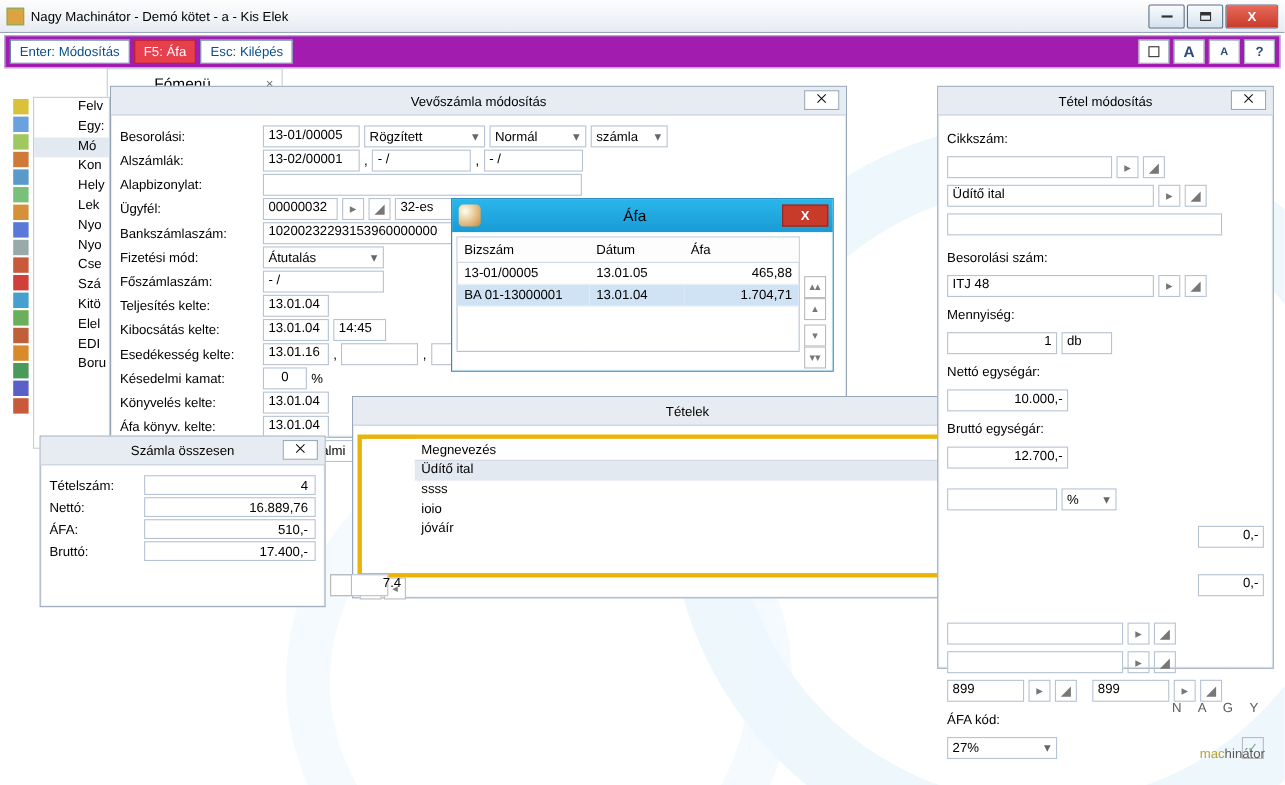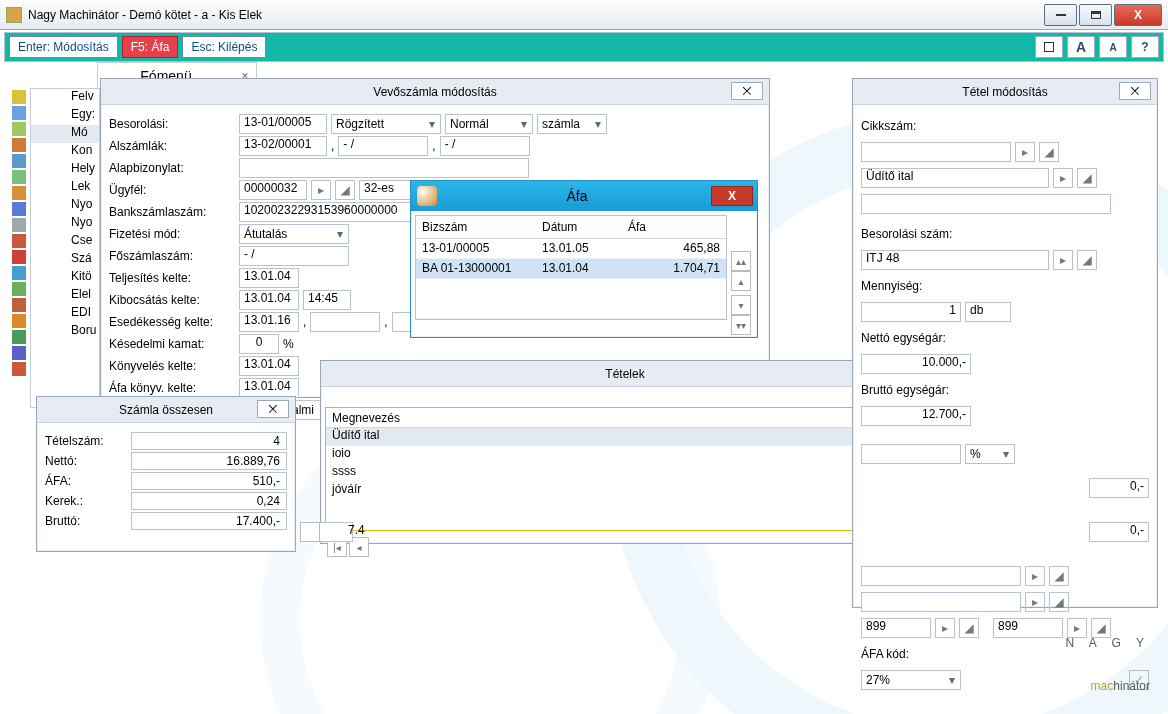--- a/index.html
+++ b/index.html
@@ -10,21 +10,21 @@
   .titlebar .appicon { width:16px; height:16px; background:#d9a441; border:1px solid #8a6; margin-right:6px; }
   .titlebar .title { flex:1; color:#000; }
   .winbtns { display:flex; gap:0; }
   .winbtn { width:33px; height:22px; border:1px solid #5a6f84; border-radius:2px; margin-left:2px; display:flex; align-items:center; justify-content:center; background:linear-gradient(#f7fbff,#d6e2ee); }
   .winbtn.close { background:linear-gradient(#e86a5a,#c83a2a); color:#fff; width:48px; }
   .winbtn.close .x{color:#fff;font-weight:bold;}
   .winbtn .sq{width:10px;height:8px;border:1px solid #333;border-top-width:3px;}
   .winbtn .min{width:10px;height:2px;background:#333;}
 
   
-  .toolbar { height:30px; border:1px solid #b3c2d3; margin:2px 4px; background:#14b8a6; display:flex; align-items:center; padding:0 4px; gap:4px; }
+  .toolbar { height:30px; border:1px solid #b3c2d3; margin:2px 4px; background:#a21caf; display:flex; align-items:center; padding:0 4px; gap:4px; }
   .tbtn { height:22px; padding:2px 8px; border:1px solid #6a87a7; background:#fff; color:#0a4d8c; display:inline-flex; align-items:center; }
   .tbtn.red { background:#e73f4c; color:#fff; border-color:#b02030; }
   .tbtn.red span{color:#fff;}
   .toolbar .spacer{flex:1;}
   .sqbtn{width:28px;height:22px;border:1px solid #9aaabc;background:#fff;display:flex;align-items:center;justify-content:center;}
   .sqbtn .inner{width:10px;height:10px;border:1px solid #333;}
   .sqbtn.qs{font-weight:bold;color:#2a4a7a;}
 
   
   .mdi { position:absolute; border:1px solid #98a7b8; background:#fff; box-shadow:0 0 0 1px #edf2f8 inset; }
@@ -79,21 +79,21 @@
   .afa .bluetitle .close{width:42px;height:20px;background:#c83a2a;color:#fff;display:flex;align-items:center;justify-content:center;margin-right:4px;border:1px solid #8a2a20;font-weight:bold;}
   .afa .gridwrap{ border:1px solid #b6c3d3; margin:4px; }
   .afa table{ width:100%; border-collapse:collapse; table-layout:fixed; }
   .afa th{ height:22px; background:#fdfdfd; border-bottom:1px solid #d0d8e2; text-align:left; padding-left:6px; font-weight:normal; }
   .afa td{ height:20px; padding:0 6px; border-bottom:1px solid #eef2f7; }
   .afa tr.sel td{ background:#cfe3f5; }
   .afa .vnav{ position:absolute; right:6px; top:36px; bottom:6px; width:20px; display:flex; flex-direction:column; justify-content:space-between; }
   .afa .vbtn{ width:20px; height:20px; border:1px solid #bbb; background:#fff; display:flex; align-items:center; justify-content:center; color:#777; font-size:10px; }
 
   
-  .tetelek .listwrap{ border:1px solid #eab308; margin:20px 30px 4px 4px; position:relative; }
+  .tetelek .listwrap{ border:4px solid #eab308; margin:8px 30px 4px 4px; position:relative;padding-left:48px; }
   .tetelek .hdr{ height:20px; background:#fff; border-bottom:1px solid #d0d8e2; padding-left:6px; display:flex; align-items:center; }
   .tetelek .litem{ height:18px; padding-left:6px; }
   .tetelek .litem.sel{ background:#e3e9f0; }
   .tetelek .vnav{ position:absolute; right:6px; top:32px; bottom:30px; width:20px; display:flex; flex-direction:column; justify-content:space-between; }
   .tetelek .vbtn, .tetelek .hbtn{ width:20px; height:20px; border:1px solid #bbb; background:#fff; display:flex; align-items:center; justify-content:center; color:#777; font-size:10px; }
   .tetelek .hnav{ position:absolute; left:6px; bottom:6px; display:flex; gap:2px; }
   .tetelek .hnav.right{ left:auto; right:32px; }
   .tetelek .chk{ position:absolute; right:8px; bottom:6px; width:20px; height:20px; border:1px solid #bbb; color:#8a8; display:flex; align-items:center; justify-content:center; }
 
   
@@ -353,22 +353,22 @@
 
 <div class="mdi tetelek" style="left:320px; top:360px; width:610px; height:184px;">
   <div class="mdi-title">
     <span>Tételek</span>
     <div class="closebtn">⨉</div>
   </div>
   <div style="position:relative; height:calc(100% - 26px);">
     <div class="listwrap">
       <div class="hdr">Megnevezés</div>
       <div class="litem sel">Üdítő ital</div>
+      <div class="litem">ssss</div>
       <div class="litem">ioio</div>
-      <div class="litem">ssss</div>
       <div class="litem">jóváír</div>
       <div style="height:30px"></div>
     </div>
     <div class="vnav">
       <div>
         <div class="vbtn">▴▴</div>
         <div class="vbtn">▴</div>
       </div>
       <div>
         <div class="vbtn">▾</div>
@@ -399,24 +399,20 @@
       </div>
     <div class="trow">
         <div class="tl">Nettó:</div>
         <div class="tv">16.889,76</div>
       </div>
     <div class="trow">
         <div class="tl">ÁFA:</div>
         <div class="tv">510,-</div>
       </div>
     <div class="trow">
-        <div class="tl">Kerek.:</div>
-        <div class="tv">0,24</div>
-      </div>
-    <div class="trow">
         <div class="tl">Bruttó:</div>
         <div class="tv">17.400,-</div>
       </div>
   </div>
 </div>
 
 <div class="inp" style="position:absolute; left:300px; top:522px; width:28px; text-align:center;padding-left:47px;">7.4</div>
 
 <div style="position:absolute; left:300px; top:522px; width:20px; height:20px; border:1px solid #bbb; color:#8a8; display:flex; align-items:center; justify-content:center; left:300px; left:300px; left:300px;"></div>
 

